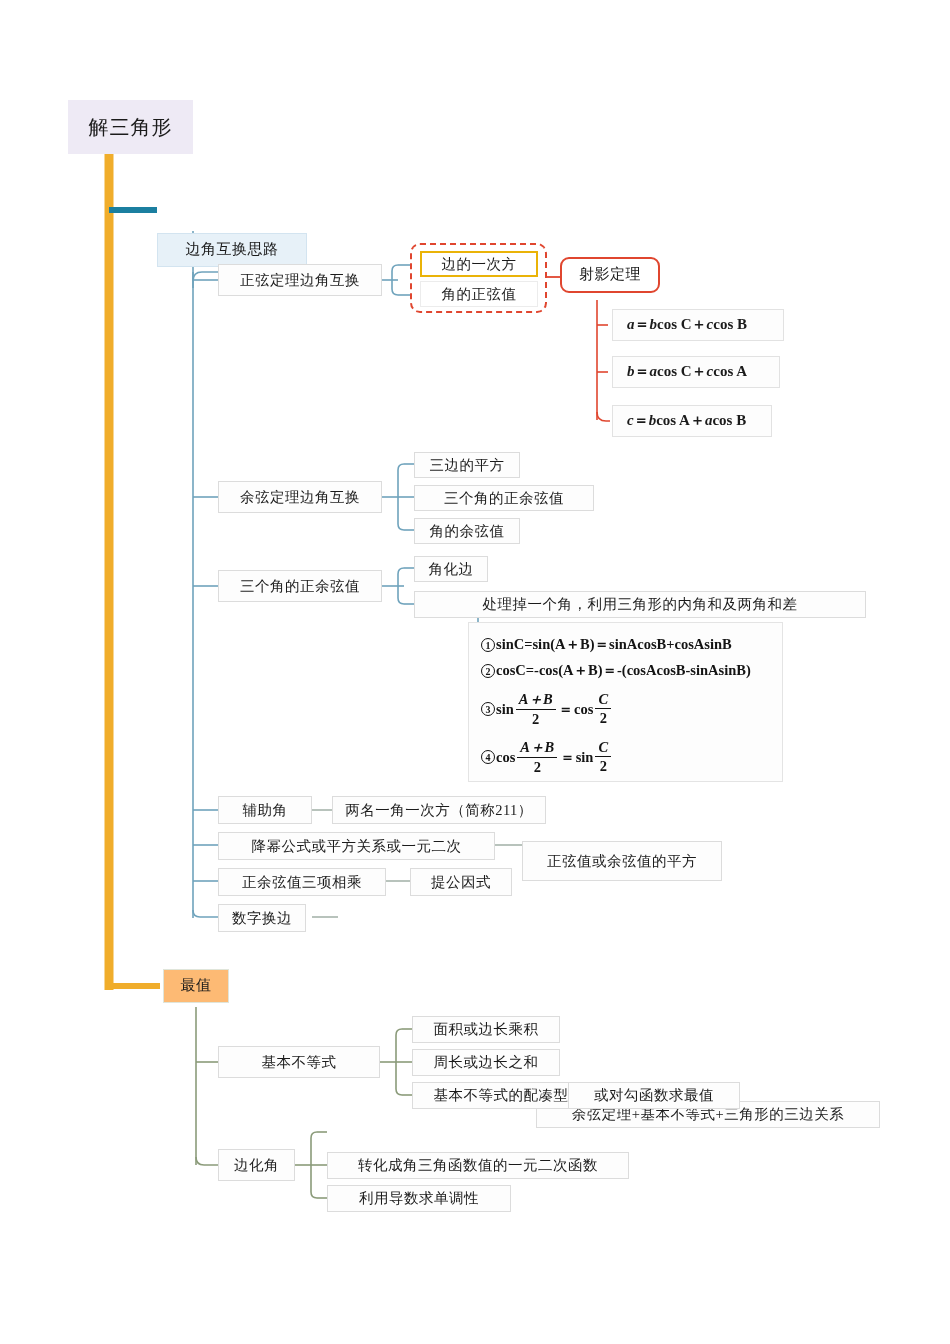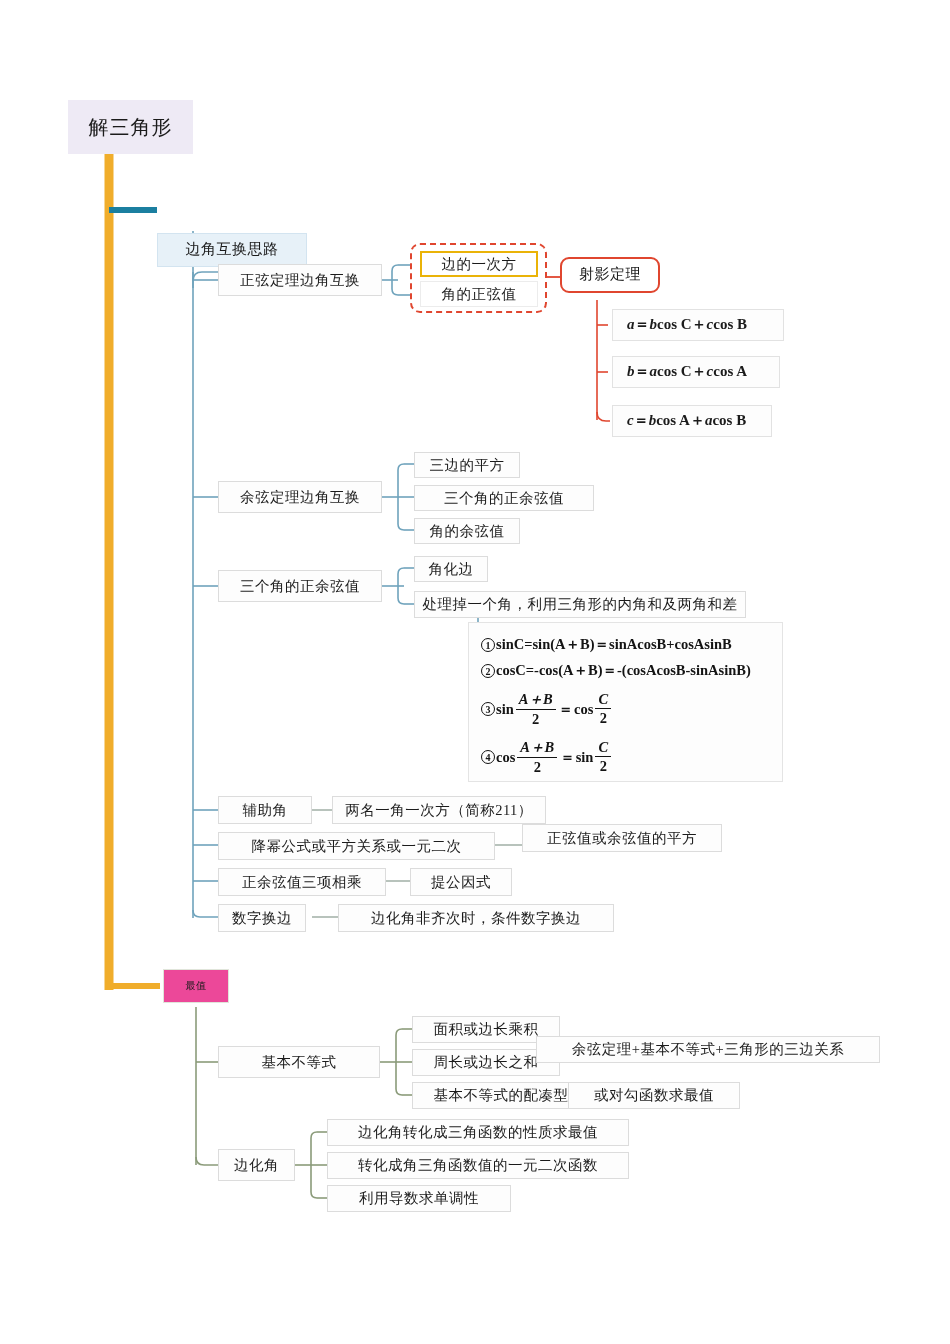--- a/index.html
+++ b/index.html
@@ -22,21 +22,21 @@
   }
 
   
   .n-root {
     background: #EEEAF5;
     font-size: 20px;
     letter-spacing: 1px;
   }
   
   .n-l1-blue { background: #E7F1F8; border: 1px solid #D3E4F0; font-size: 15px; letter-spacing: .5px; }
-  .n-l1-green { background: #ec4899; border: 1px solid #E0E5DA; font-size: 10px; letter-spacing: .5px; }
+  .n-l1-green { background: #fdba74; border: 1px solid #E0E5DA; font-size: 15px; letter-spacing: .5px; }
 
   
   .n-box {
     background: #FDFDFD;
     border: 1px solid #DCDCDC;
     font-size: 14.5px;
     letter-spacing: .5px;
   }
 
   
@@ -225,21 +225,21 @@
       <span>cos B</span>
   </div>
 
   <div class="node n-box" style="left:218px; top:481px; width:164px; height:32px;">余弦定理边角互换</div>
   <div class="node n-box" style="left:414px; top:452px; width:106px; height:26px;">三边的平方</div>
   <div class="node n-box" style="left:414px; top:485px; width:180px; height:26px;">三个角的正余弦值</div>
   <div class="node n-box" style="left:414px; top:518px; width:106px; height:26px;">角的余弦值</div>
 
   <div class="node n-box" style="left:218px; top:570px; width:164px; height:32px;">三个角的正余弦值</div>
   <div class="node n-box" style="left:414px; top:556px; width:74px; height:26px;">角化边</div>
-  <div class="node n-box" style="left:414px; top:591px; width:332px; height:27px;">处理掉一个角，利用三角形的内角和及两角和差</div>
+  <div class="node n-box" style="left:414px; top:591px; width:452px; height:27px;">处理掉一个角，利用三角形的内角和及两角和差</div>
 
   <div class="fbox" style="left:468px; top:622px; width:315px; height:160px;">
     <div class="fline">
       <span class="circnum">1</span>
         <span>sinC=sin(A＋B)＝sinAcosB+cosAsinB</span>
     </div>
     <div class="fline tall">
       <span class="circnum">2</span>
         <span>cosC=-cos(A＋B)＝-(cosAcosB-sinAsinB)</span>
     </div>
@@ -270,35 +270,33 @@
         <span class="num">C</span>
         <span class="den">2</span>
       </span>
     </div>
   </div>
 
   <div class="node n-box" style="left:218px; top:796px; width:94px; height:28px;">辅助角</div>
   <div class="node n-box" style="left:332px; top:796px; width:214px; height:28px;font-family:Liberation Serif, serif;">两名一角一次方（简称211）</div>
 
   <div class="node n-box" style="left:218px; top:832px; width:277px; height:28px;">降幂公式或平方关系或一元二次</div>
-  <div class="node n-box" style="left:522px; top:824px; width:200px; height:28px;">正弦值或余弦值的平方</div>
+  <div class="node n-box" style="left:522px; top:841px; width:200px; height:40px;">正弦值或余弦值的平方</div>
 
   <div class="node n-box" style="left:218px; top:868px; width:168px; height:28px;">正余弦值三项相乘</div>
   <div class="node n-box" style="left:410px; top:868px; width:102px; height:28px;">提公因式</div>
 
   <div class="node n-box" style="left:218px; top:904px; width:88px; height:28px;">数字换边</div>
-  <div class="node n-box" style="left:338px; top:904px; width:276px; height:28px;">边化角非齐次时，条件数字换边</div>
 
   <div class="node n-l1-green" style="left:163px; top:969px; width:66px; height:34px;">最值</div>
 
   <div class="node n-box" style="left:218px; top:1046px; width:162px; height:32px;">基本不等式</div>
   <div class="node n-box" style="left:412px; top:1016px; width:148px; height:27px;">面积或边长乘积</div>
   <div class="node n-box" style="left:412px; top:1049px; width:148px; height:27px;text-align:right;">周长或边长之和</div>
-  <div class="node n-box" style="left:536px; top:1036px; width:344px; height:27px;">余弦定理+基本不等式+三角形的三边关系</div>
+  <div class="node n-box" style="left:536px; top:1101px; width:344px; height:27px;">余弦定理+基本不等式+三角形的三边关系</div>
   <div class="node n-box" style="left:412px; top:1082px; width:178px; height:27px;">基本不等式的配凑型</div>
   <div class="node n-box" style="left:568px; top:1082px; width:172px; height:27px;">或对勾函数求最值</div>
 
   <div class="node n-box" style="left:218px; top:1149px; width:77px; height:32px;">边化角</div>
-  <div class="node n-box" style="left:327px; top:1119px; width:302px; height:27px;">边化角转化成三角函数的性质求最值</div>
   <div class="node n-box" style="left:327px; top:1152px; width:302px; height:27px;">转化成角三角函数值的一元二次函数</div>
   <div class="node n-box" style="left:327px; top:1185px; width:184px; height:27px;">利用导数求单调性</div>
 
 </div>
 
 </body></html>

